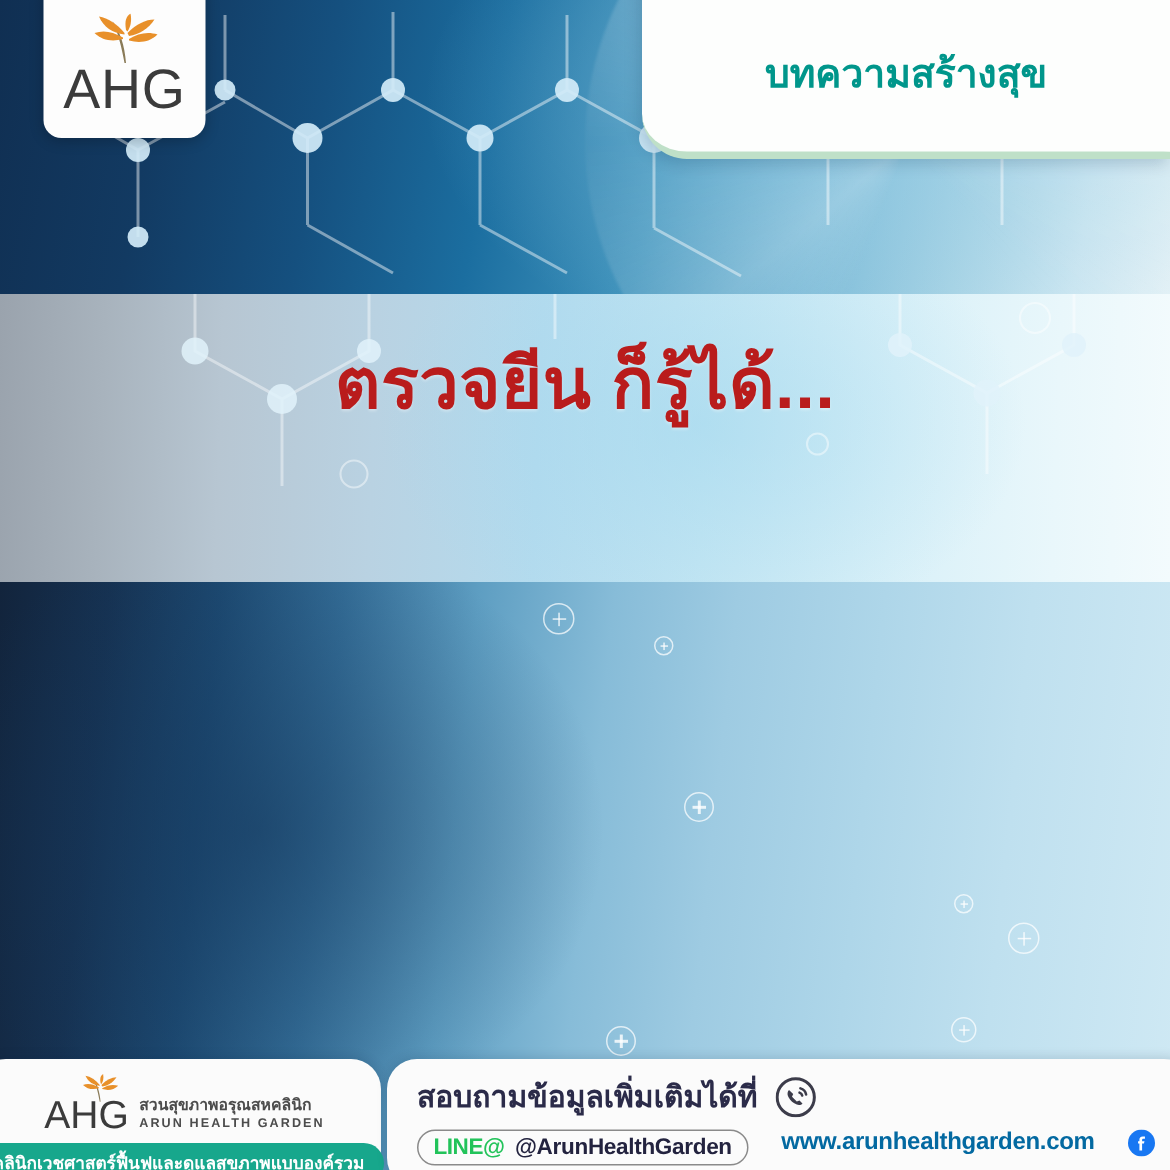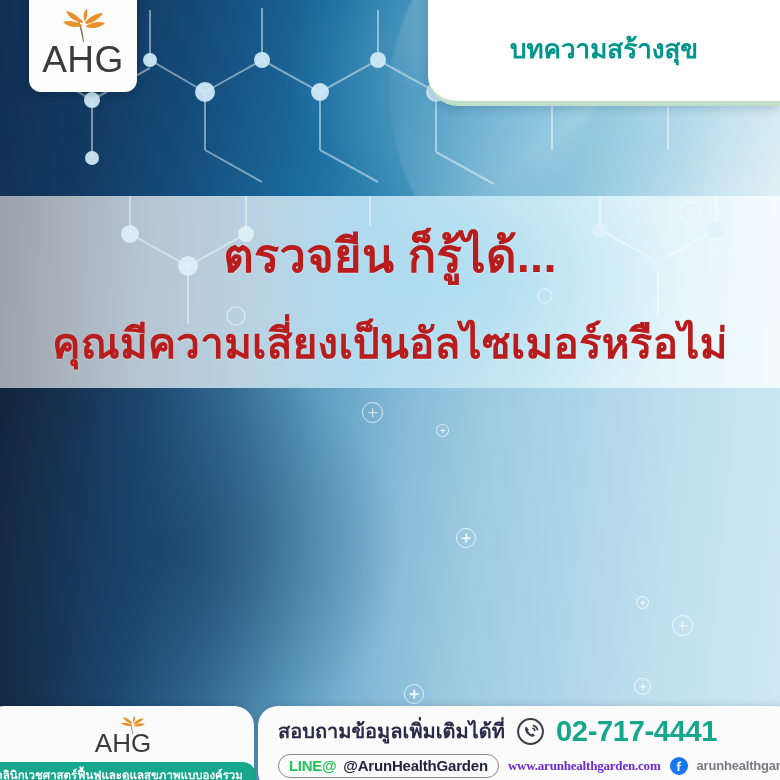--- a/index.html
+++ b/index.html
@@ -143,28 +143,28 @@
   .fr-row1 { display:flex; align-items:center; gap:12px; margin-bottom:6px; }
   .fr-ask { font-size:20px; font-weight:bold; color:#2b2b49; white-space:nowrap; }
   .phone-ico {
     width:27px; height:27px; border-radius:50%;
     display:flex; align-items:center; justify-content:center; flex:0 0 auto;
   }
   .fr-phone {
     font-size:29px; font-weight:bold; color:#13a88c; letter-spacing:-.3px;
     white-space:nowrap;
   }
-  .fr-row2 { display:flex; align-items:center; gap:9px; }
+  .fr-row2 { display:flex; gap:22px; }
   .line-pill {
     display:flex; align-items:center; gap:7px;
     border:1.4px solid #8a8a8a; border-radius:13px; padding:2px 10px 3px;
   }
   .line-tag { font-size:15px; font-weight:bold; color:#22c35a; letter-spacing:-.3px; }
   .line-id  { font-size:15px; font-weight:bold; color:#23233f; letter-spacing:-.2px; }
-  .fr-web   { font-size:13px; color:#6d28d9; font-weight:bold; letter-spacing:-.2px; white-space:nowrap;font-family:Liberation Serif, serif;}
+  .fr-web   { font-size:16px; color:#0369a1; font-weight:bold; letter-spacing:-.2px; white-space:nowrap;}
   .fb-ico   { width:18px; height:18px; flex:0 0 auto; }
   .fr-fb    { font-size:13px; color:#7b7b86; font-weight:bold; letter-spacing:-.2px; white-space:nowrap;}
 </style>
 </head>
 <body>
 
 <div class="poster">
 
   <div class="top-section">
     <div class="swoosh"></div>
@@ -233,21 +233,20 @@
           <circle cx="690" cy="16" r="10"></circle>
         <circle cx="545" cy="100" r="7"></circle>
       </g>
     </svg>
     <div class="plus-ico" style="left:477px; top:205px; width:17px; height:17px;"></div>
     <div class="plus-ico" style="left:684px; top:210px; width:19px; height:19px;"></div>
     <div class="plus-ico" style="left:545px; top:290px; width:14px; height:14px;"></div>
   </div>
 
   <div class="headline-1">ตรวจยีน ก็รู้ได้...</div>
-  <div class="headline-2">คุณมีความเสี่ยงเป็นอัลไซเมอร์หรือไม่</div>
 
   <div class="lower-section">
 
     
     <div class="plus-ico" style="left:362px; top:14px;  width:21px; height:21px;"></div>
     <div class="plus-ico" style="left:436px; top:36px;  width:13px; height:13px;"></div>
     <div class="plus-ico" style="left:456px; top:140px; width:20px; height:20px;"></div>
     <include></include>
     <div class="plus-ico" style="left:636px; top:208px; width:13px; height:13px;"></div>
     <div class="plus-ico" style="left:672px; top:227px; width:21px; height:21px;"></div>
@@ -301,37 +300,40 @@
             <path d="M23 33 C21 22 19 14 15 5 C20 12 23 21 24 33 Z" fill="#8a7b58"></path>
             <path d="M22 16 C15 12 9 11 3 13 C8 18 15 19 22 17 Z"></path>
             <path d="M23 13 C18 7 12 3 6 2 C9 9 15 13 23 14 Z"></path>
             <path d="M24 11 C23 5 24 2 27 0 C28 5 27 9 25 12 Z"></path>
             <path d="M25 13 C31 7 37 4 43 4 C39 10 33 14 26 15 Z"></path>
             <path d="M26 17 C32 13 39 12 45 14 C40 19 33 20 26 18 Z"></path>
           </g>
         </svg>
         <div class="ahg2">AHG</div>
       </div>
+      <div class="flogo-txt">
+        <div class="flogo-th">สวนสุขภาพอรุณสหคลินิก</div>
+        <div class="flogo-en">ARUN HEALTH GARDEN</div>
+      </div>
     </div>
     <div class="tagline-pill">คลินิกเวชศาสตร์ฟื้นฟูและดูแลสุขภาพแบบองค์รวม</div>
   </div>
 
   <div class="footer-right">
     <div class="fr-row1">
       <div class="fr-ask">สอบถามข้อมูลเพิ่มเติมได้ที่</div>
       <span class="phone-ico">
         <svg viewBox="0 0 27 27" width="27" height="27">
           <circle cx="13.5" cy="13.5" r="12.4" fill="none" stroke="#3c3c4a" stroke-width="2"></circle>
           <path d="M9 8.6 C8 9.6 7.6 11.4 8.6 13.4 C9.8 15.8 12 17.6 14.2 18.4
                    C15.8 19 17.2 18.6 18 17.6 L16 15.6 L14.2 16.4 L11 13.2 L11.8 11.4 Z" fill="#3c3c4a"></path>
           <path d="M16.6 7.6 C18.6 8.2 20 9.6 20.4 11.6" fill="none" stroke="#3c3c4a" stroke-width="1.7" stroke-linecap="round"></path>
           <path d="M16 10.4 C17 10.8 17.6 11.4 17.8 12.4" fill="none" stroke="#3c3c4a" stroke-width="1.7" stroke-linecap="round"></path>
         </svg>
       </span>
-      <div class="fr-phone">02-717-4441</div>
     </div>
     <div class="fr-row2">
       <div class="line-pill">
         <span class="line-tag">LINE@</span>
         <span class="line-id">@ArunHealthGarden</span>
       </div>
       <div class="fr-web">www.arunhealthgarden.com</div>
       <svg class="fb-ico" viewBox="0 0 18 18">
         <circle cx="9" cy="9" r="9" fill="#1877f2"></circle>
         <path d="M10.6 9.3 H9.4 V14 H7.6 V9.3 H6.7 V7.8 H7.6 V6.9

